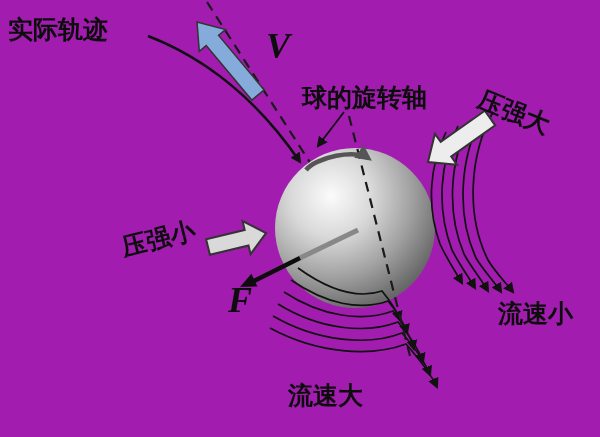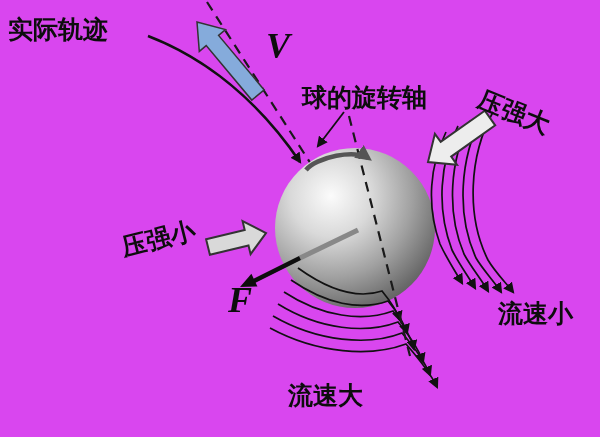--- a/index.html
+++ b/index.html
@@ -1,17 +1,17 @@
 <!DOCTYPE html>
 <html><head>
 <meta charset="utf-8">
 <style>
   html,body { margin:0; padding:0; background:#ffffff; }
   .stage {
-    position:relative; width:600px; height:437px; background:#d946ef;
+    position:relative; width:600px; height:437px; background:#a21caf;
     overflow:hidden; font-family:"Liberation Sans", sans-serif;
   }
   svg { display:block; }
   .cjk  { font-family:"Liberation Sans", sans-serif; font-weight:bold; font-size:25px; fill:#0d0d0d; }
   .math { font-family:"Liberation Serif", serif; font-weight:bold; font-style:italic; font-size:36px; fill:#0d0d0d; }
   .flow { fill:none; stroke:#111; stroke-width:1.7; }
   .dash { fill:none; stroke:#1a1a1a; stroke-width:2.2; stroke-dasharray:10 7; }
 </style>
 </head>
 <body>

